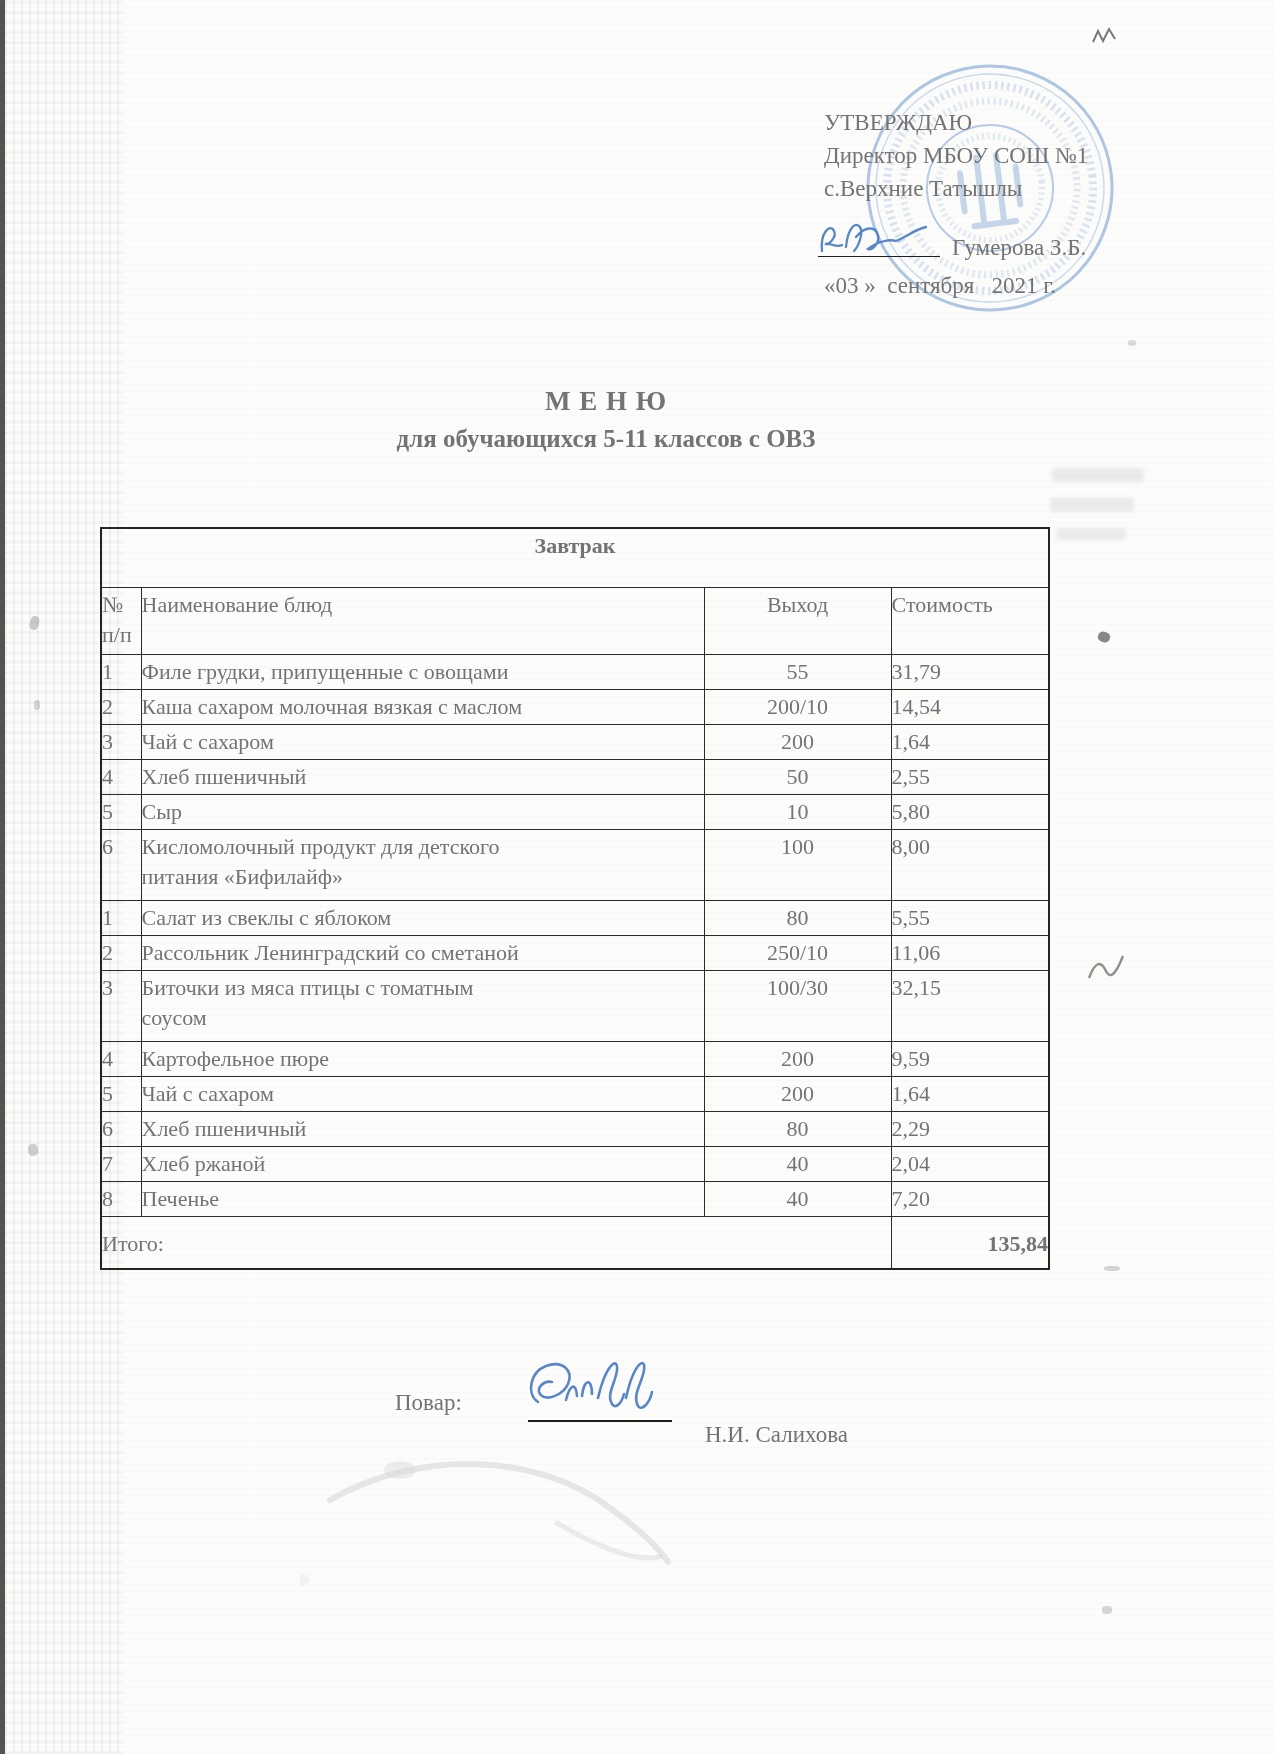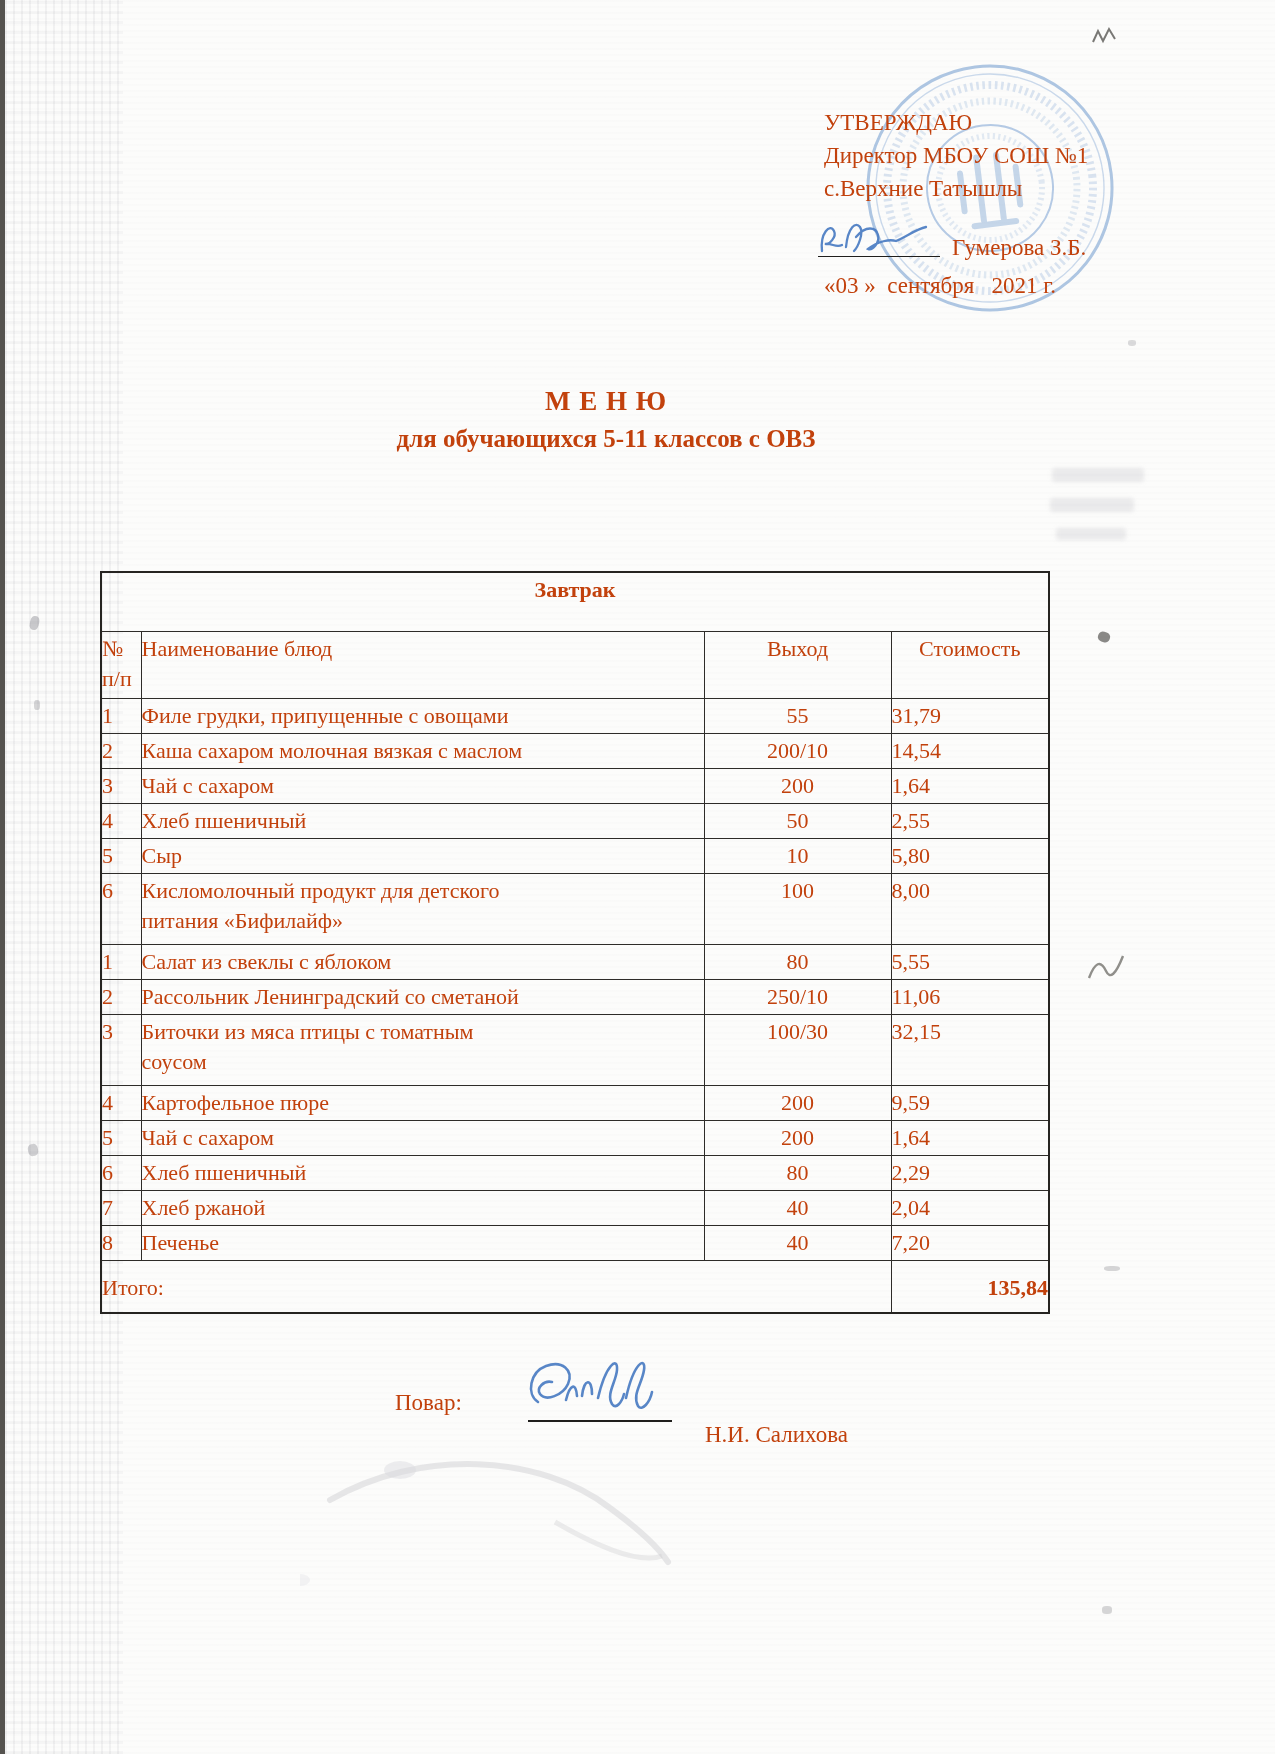--- a/index.html
+++ b/index.html
@@ -1,18 +1,18 @@
 <!DOCTYPE html>
 <html style="--stamp-blue: #5f8fc9; --signature-blue: #4f7fc4;"><head>
 <meta charset="utf-8">
 <style>
   html,body{margin:0;padding:0;background:#e8e8e6;}
   .page{
     position:relative;width:1275px;height:1754px;background:#fcfcfb;
-    font-family:"Liberation Serif","DejaVu Serif",serif;color:#c2410c;
+    font-family:"Liberation Serif","DejaVu Serif",serif;color:#737373;
     overflow:hidden;margin:0 auto;
   }
   
   .page::before{
     content:"";position:absolute;inset:0;pointer-events:none;
     background:repeating-linear-gradient(0deg,rgba(60,60,70,.012) 0 2px,transparent 2px 6px);
   }
   .edge-strip{position:absolute;left:0;top:0;width:5px;height:100%;background:#55534f;}
   .noise-left{
     position:absolute;left:5px;top:0;width:118px;height:100%;opacity:.75;
@@ -34,28 +34,28 @@
   
   .title-block{position:absolute;left:100px;top:386px;width:1012px;text-align:center;z-index:2;}
   .title-main{font-size:27px;font-weight:bold;letter-spacing:1px;}
   .title-sub{font-size:25px;font-weight:bold;margin-top:8px;}
   
   table.menu{
     position:absolute;left:100px;top:527px;width:948px;table-layout:fixed;
     border-collapse:collapse;font-size:22px;z-index:2;background:transparent;
   }
   table.menu td{border:1.6px solid #2e2c29;vertical-align:top;line-height:30px;padding:2px 0 0 0;}
-  table.menu{border:2.6px solid #262421;margin-top:44px;}
+  table.menu{border:2.6px solid #262421;}
   td.band{height:54px;text-align:center;font-weight:bold;vertical-align:middle;padding:0;}
   tr.hdr td{height:64px;}
   td.c-num{padding-left:7px;white-space:pre-line;}
   td.c-dish{padding-left:12px;white-space:pre-line;}
   td.c-port{text-align:center;}
   td.c-cost{padding-right:14px;}
-  td.h-cost{text-align:center;padding-left:15px;font-family:Liberation Serif, serif;}
+  td.h-cost{padding-left:15px;font-family:Liberation Serif, serif;}
   tr.r{height:35px;}
   tr.r2{height:71px;}
   tr.total td{height:49px;vertical-align:middle;}
   td.total-label{padding-left:55px;border-right:1.6px solid #2e2c29;}
   td.total-value{font-weight:bold;text-align:right;padding-right:16px;}
   
   .footer{position:absolute;left:0;top:1384px;width:100%;font-size:23px;z-index:2;}
   .cook-label{position:absolute;left:395px;top:6px;}
   .cook-underline{position:absolute;left:528px;top:36px;width:144px;border-bottom:2px solid #1f1e1c;}
   .sig-cook{position:absolute;left:522px;top:-34px;}

